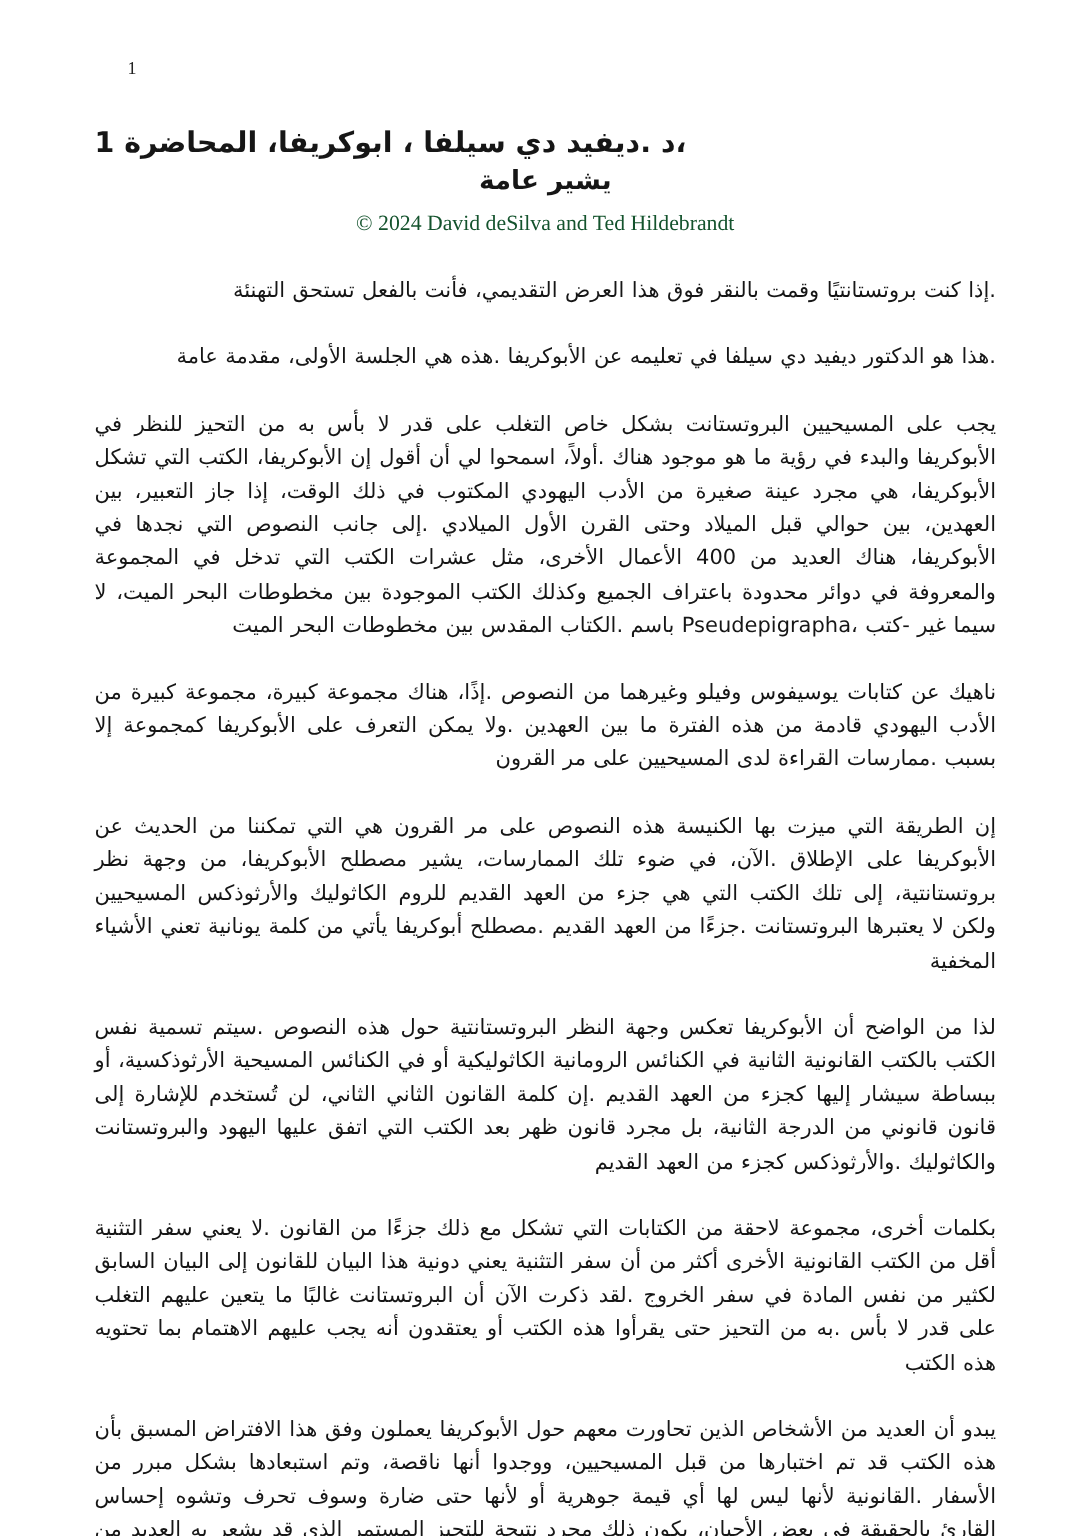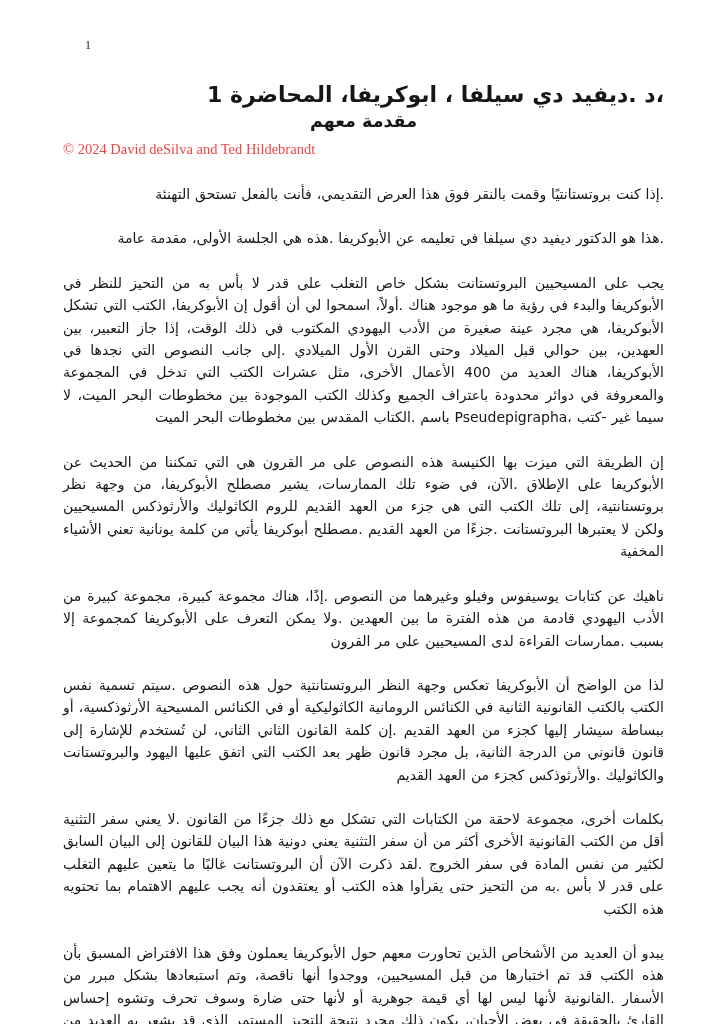--- a/index.html
+++ b/index.html
@@ -25,42 +25,42 @@
     color: #222222;
   }
   .content {
     position: absolute;
     top: 82px;
     left: 63px;
     width: 601px;
   }
   .title {
     direction: rtl;
-    text-align: right;
+    text-align: left;
     font-weight: bold;
-    font-size: 22px;
+    font-size: 19px;
     line-height: 26px;
     margin: 0;
   }
   .subtitle {
     direction: rtl;
     text-align: center;
     font-weight: bold;
     font-size: 17.5px;
     line-height: 26px;
     margin: 0 0 5px 0;
   }
   .copyright {
     direction: ltr;
-    text-align: left;
+    text-align: center;
     font-family: "Liberation Serif", serif;
     font-size: 14.5px;
     line-height: 20px;
     margin: 0 0 24px 0;
-    color: #ef4444;
+    color: #14532d;
   }
   .body-text p {
     direction: rtl;
     unicode-bidi: plaintext;
     text-align: justify;
     font-size: 14px;
     line-height: 22.4px;
     margin: 0 0 22px 0;
     word-spacing: 0.5px;
   }
@@ -69,30 +69,30 @@
 <body>
 
 <div class="page">
 
   <div class="page-number">1</div>
 
   <div class="content">
 
     <p class="title" dir="rtl">،د .ديفيد دي سيلفا ، ابوكريفا، المحاضرة 1</p>
 
-    <p class="subtitle" dir="rtl">مقدمة معهم</p>
+    <p class="subtitle" dir="rtl">يشير عامة</p>
 
     <p class="copyright">© 2024 David deSilva and Ted Hildebrandt</p>
 
     <div class="body-text">
       <p dir="rtl">.إذا كنت بروتستانتيًا وقمت بالنقر فوق هذا العرض التقديمي، فأنت بالفعل تستحق التهنئة</p>
       <p dir="rtl">.هذا هو الدكتور ديفيد دي سيلفا في تعليمه عن الأبوكريفا .هذه هي الجلسة الأولى، مقدمة عامة</p>
       <p dir="rtl">يجب على المسيحيين البروتستانت بشكل خاص التغلب على قدر لا بأس به من التحيز للنظر في الأبوكريفا والبدء في رؤية ما هو موجود هناك .أولاً، اسمحوا لي أن أقول إن الأبوكريفا، الكتب التي تشكل الأبوكريفا، هي مجرد عينة صغيرة من الأدب اليهودي المكتوب في ذلك الوقت، إذا جاز التعبير، بين العهدين، بين حوالي قبل الميلاد وحتى القرن الأول الميلادي .إلى جانب النصوص التي نجدها في الأبوكريفا، هناك العديد من 400 الأعمال الأخرى، مثل عشرات الكتب التي تدخل في المجموعة والمعروفة في دوائر محدودة باعتراف الجميع وكذلك الكتب الموجودة بين مخطوطات البحر الميت، لا سيما غير -كتب ،Pseudepigrapha باسم .الكتاب المقدس بين مخطوطات البحر الميت</p>
+      <p dir="rtl">ناهيك عن كتابات يوسيفوس وفيلو وغيرهما من النصوص .إذًا، هناك مجموعة كبيرة، مجموعة كبيرة من الأدب اليهودي قادمة من هذه الفترة ما بين العهدين .ولا يمكن التعرف على الأبوكريفا كمجموعة إلا بسبب .ممارسات القراءة لدى المسيحيين على مر القرون</p>
       <p dir="rtl">إن الطريقة التي ميزت بها الكنيسة هذه النصوص على مر القرون هي التي تمكننا من الحديث عن الأبوكريفا على الإطلاق .الآن، في ضوء تلك الممارسات، يشير مصطلح الأبوكريفا، من وجهة نظر بروتستانتية، إلى تلك الكتب التي هي جزء من العهد القديم للروم الكاثوليك والأرثوذكس المسيحيين ولكن لا يعتبرها البروتستانت .جزءًا من العهد القديم .مصطلح أبوكريفا يأتي من كلمة يونانية تعني الأشياء المخفية</p>
-      <p dir="rtl">ناهيك عن كتابات يوسيفوس وفيلو وغيرهما من النصوص .إذًا، هناك مجموعة كبيرة، مجموعة كبيرة من الأدب اليهودي قادمة من هذه الفترة ما بين العهدين .ولا يمكن التعرف على الأبوكريفا كمجموعة إلا بسبب .ممارسات القراءة لدى المسيحيين على مر القرون</p>
       <p dir="rtl">لذا من الواضح أن الأبوكريفا تعكس وجهة النظر البروتستانتية حول هذه النصوص .سيتم تسمية نفس الكتب بالكتب القانونية الثانية في الكنائس الرومانية الكاثوليكية أو في الكنائس المسيحية الأرثوذكسية، أو ببساطة سيشار إليها كجزء من العهد القديم .إن كلمة القانون الثاني الثاني، لن تُستخدم للإشارة إلى قانون قانوني من الدرجة الثانية، بل مجرد قانون ظهر بعد الكتب التي اتفق عليها اليهود والبروتستانت والكاثوليك .والأرثوذكس كجزء من العهد القديم</p>
       <p dir="rtl">بكلمات أخرى، مجموعة لاحقة من الكتابات التي تشكل مع ذلك جزءًا من القانون .لا يعني سفر التثنية أقل من الكتب القانونية الأخرى أكثر من أن سفر التثنية يعني دونية هذا البيان للقانون إلى البيان السابق لكثير من نفس المادة في سفر الخروج .لقد ذكرت الآن أن البروتستانت غالبًا ما يتعين عليهم التغلب على قدر لا بأس .به من التحيز حتى يقرأوا هذه الكتب أو يعتقدون أنه يجب عليهم الاهتمام بما تحتويه هذه الكتب</p>
       <p dir="rtl">يبدو أن العديد من الأشخاص الذين تحاورت معهم حول الأبوكريفا يعملون وفق هذا الافتراض المسبق بأن هذه الكتب قد تم اختبارها من قبل المسيحيين، ووجدوا أنها ناقصة، وتم استبعادها بشكل مبرر من الأسفار .القانونية لأنها ليس لها أي قيمة جوهرية أو لأنها حتى ضارة وسوف تحرف وتشوه إحساس القارئ بالحقيقة في بعض الأحيان، يكون ذلك مجرد نتيجة للتحيز المستمر الذي قد يشعر به العديد من البروتستانت تجاه .الكاثوليك والطوائف المسيحية الأخرى .تلك الكتب هي ما قرأوه، وليس ما قرأناه</p>
     </div>
 
   </div>
 
 </div>
 
 </body></html>

